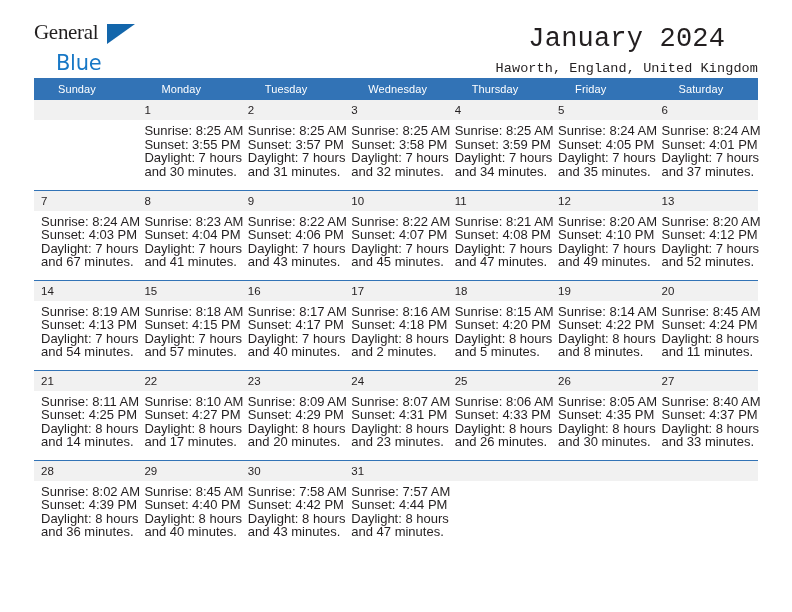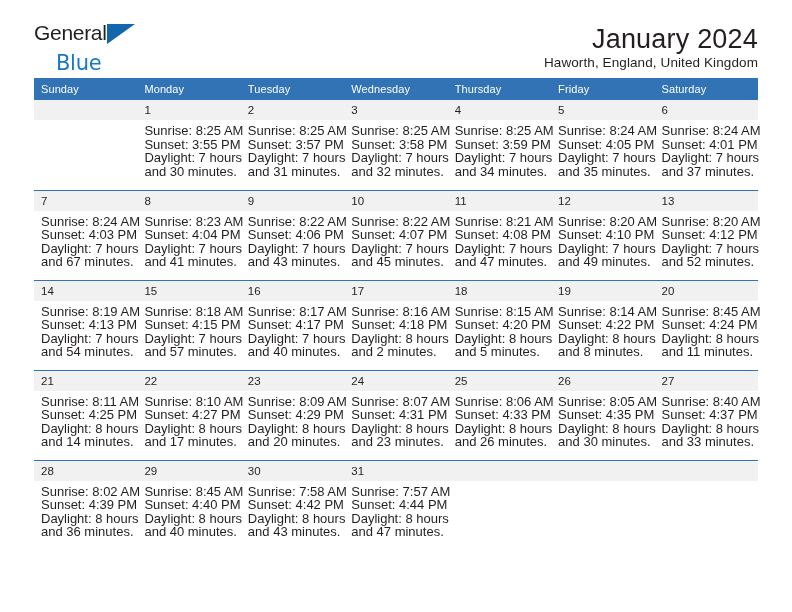--- a/index.html
+++ b/index.html
@@ -34,21 +34,21 @@
     width: 110px;
     height: 48px;
     line-height: 1;
     user-select: none;
   }
   .logo-general {
     font-size: 21px;
     color: #221f1f;
     letter-spacing: -0.3px;
     display: block;
-    font-family: Liberation Sans, sans-serif;
+    font-family: Liberation Serif, serif;
   }
   .logo-blue {
     font-size: 21px;
     color: #1878c6;
     letter-spacing: -0.3px;
     display: block;
     margin-top: 10px;
     margin-left: 22px;
     font-family: "DejaVu Sans", sans-serif;
   }
@@ -56,50 +56,52 @@
     position: absolute;
     left: 73px;
     top: 2px;
     width: 0;
     height: 0;
     border-left: 28px solid #1366ab;
     border-bottom: 20px solid transparent;
   }
 
   .titles {
-    text-align: right;
+    text-align: center;
     padding-top: 2px;
+    font-family: Liberation Mono, monospace;
   }
   .cal-title {
     font-size: 27px;
     font-weight: normal;
     color: #231f20;
     line-height: 1.15;
     letter-spacing: 0.2px;
   }
   .cal-subtitle {
     font-size: 13.5px;
     color: #231f20;
+    margin-top: 6px;
     letter-spacing: 0.1px;
   }
 
   
   .calendar {
     width: 724px;
     border-collapse: collapse;
     table-layout: fixed;
   }
 
   .calendar th {
     background: #3273b6;
     color: #ffffff;
     font-size: 11px;
     font-weight: normal;
     text-align: left;
-    padding: 5px 0 5px 7px;
+    padding: 5px 0 5px 24px;
     letter-spacing: 0.1px;
     height: 21px;
   }
 
   .calendar td {
     width: 103.4px;
     vertical-align: top;
     padding: 0;
     border-top: 1px solid #3273b6;
     height: 90px;

